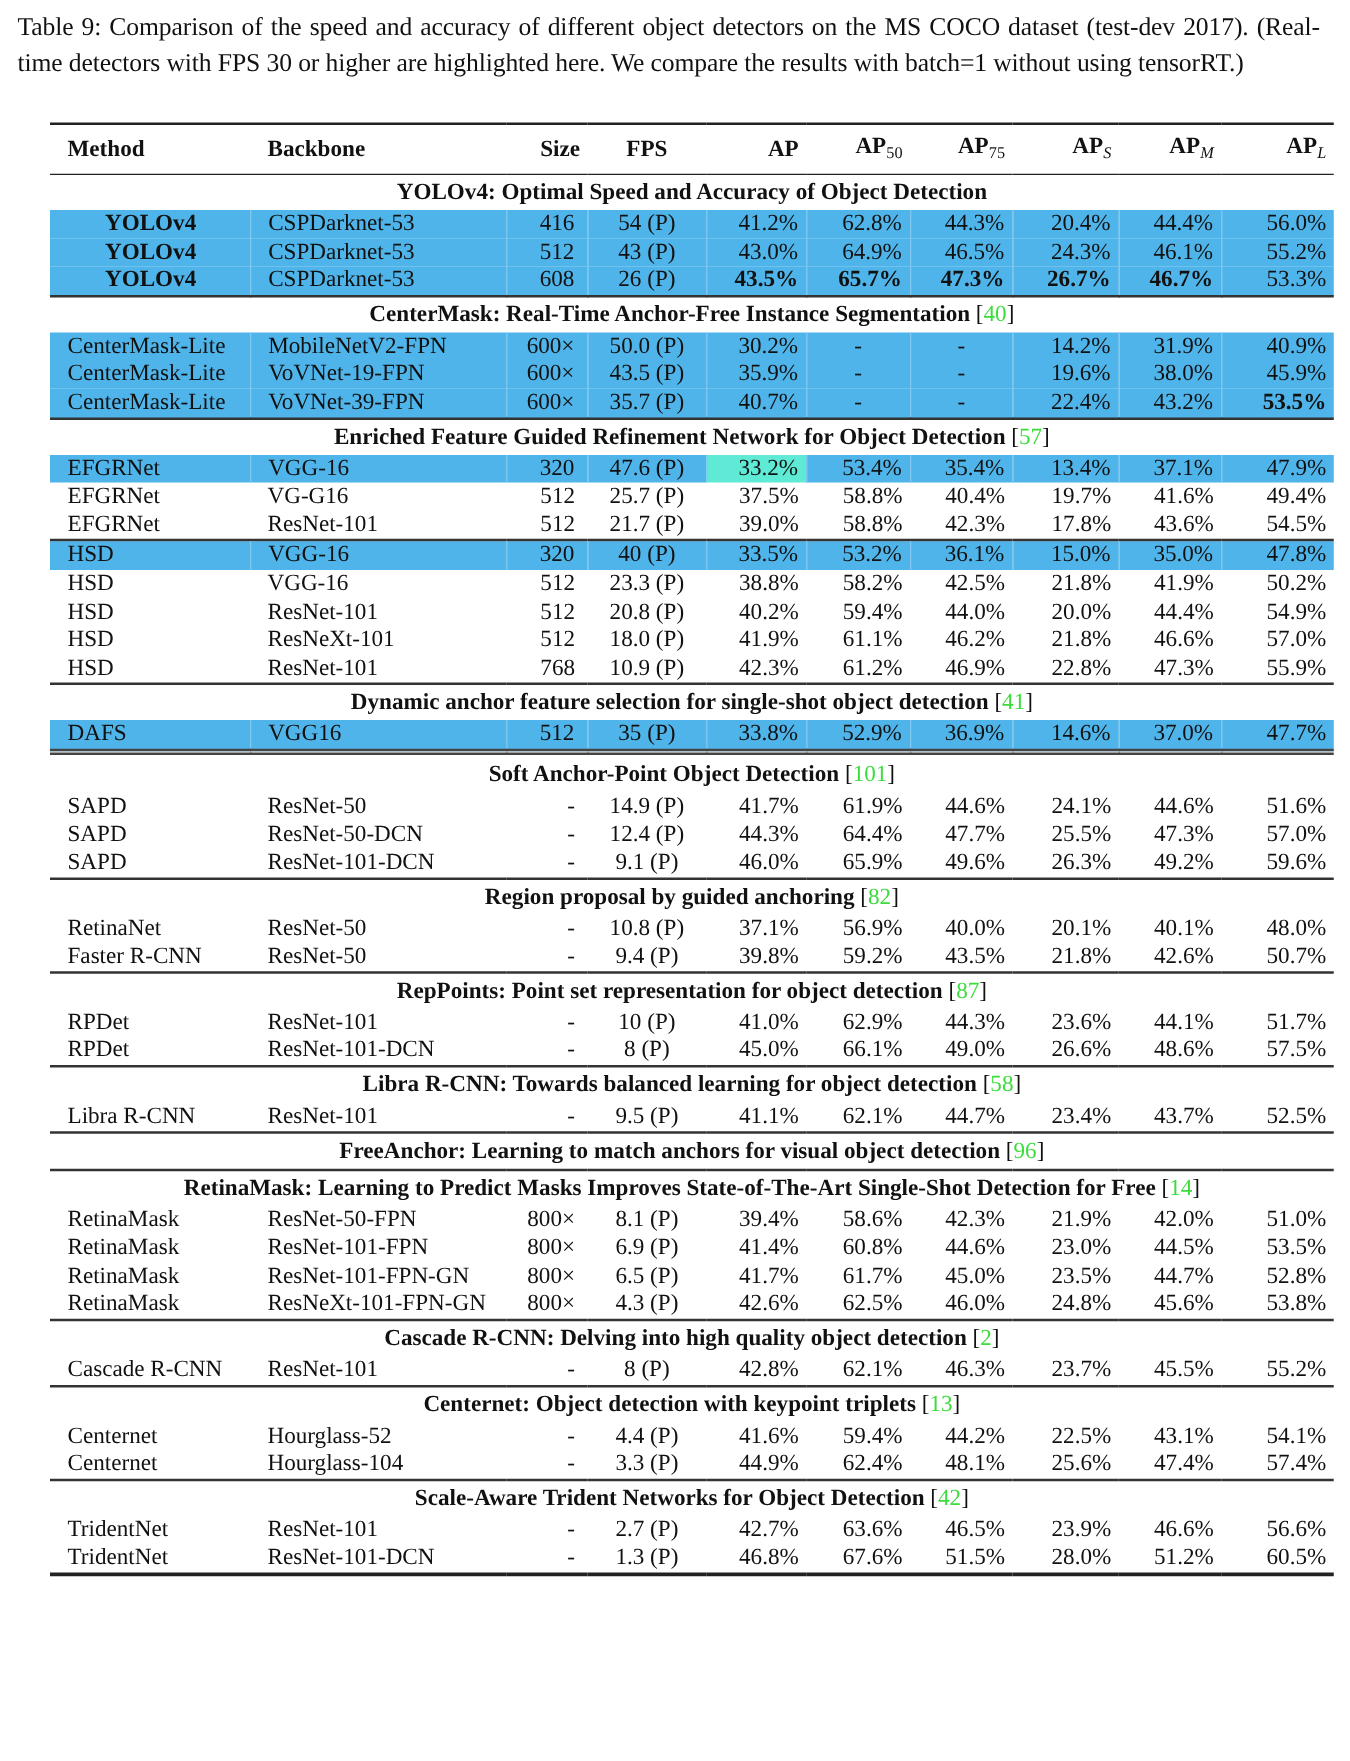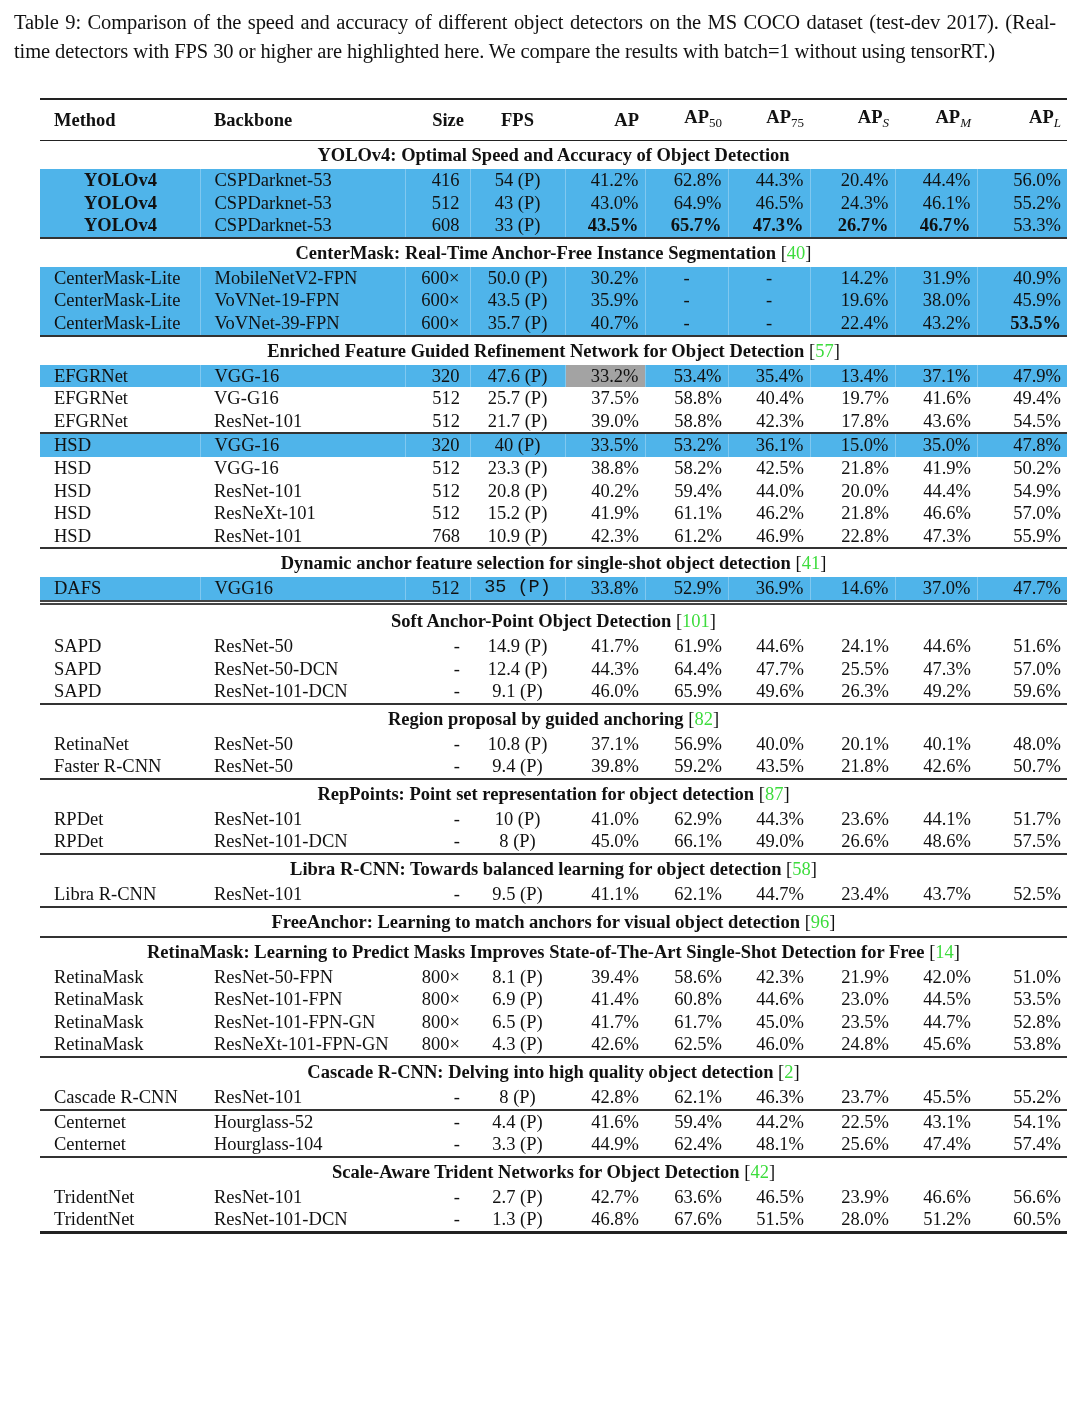--- a/index.html
+++ b/index.html
@@ -106,21 +106,21 @@
           <td class="num" style="background: rgb(79, 180, 234);">64.9%</td>
           <td class="num" style="background: rgb(79, 180, 234);">46.5%</td>
           <td class="num" style="background: rgb(79, 180, 234);">24.3%</td>
           <td class="num" style="background: rgb(79, 180, 234);">46.1%</td>
           <td class="num" style="background: rgb(79, 180, 234);">55.2%</td>
         </tr>
         <tr class="hl bold-method" style="--hl: #4fb4ea;">
           <td class="left" style="background: rgb(79, 180, 234);">YOLOv4</td>
           <td class="left" style="background: rgb(79, 180, 234);">CSPDarknet-53</td>
           <td class="size" style="background: rgb(79, 180, 234);">608</td>
-          <td class="fps" style="background: rgb(79, 180, 234);">33 (P)</td>
+          <td class="fps" style="background: rgb(79, 180, 234);">26 (P)</td>
           <td class="num b" style="background: rgb(79, 180, 234);">43.5%</td>
           <td class="num b" style="background: rgb(79, 180, 234);">65.7%</td>
           <td class="num b" style="background: rgb(79, 180, 234);">47.3%</td>
           <td class="num b" style="background: rgb(79, 180, 234); padding-left: 22px;">26.7%</td>
           <td class="num b" style="background: rgb(79, 180, 234);">46.7%</td>
           <td class="num" style="background: rgb(79, 180, 234);">53.3%</td>
         </tr>
         <tr class="group-sep">
           <td colspan="10"></td>
         </tr>
@@ -167,21 +167,21 @@
           <td colspan="10"></td>
         </tr>
         <tr class="group-title">
           <td colspan="10"><span>Enriched Feature Guided Refinement Network for Object Detection</span><span> <span class="ref" style="color: rgb(61, 220, 61);"><span style="color: rgb(17, 17, 17);">[</span><span>57</span><span style="color: rgb(17, 17, 17);">]</span></span></span></td>
         </tr>
         <tr class="hl " style="--hl: #4fb4ea;">
           <td class="left" style="background: rgb(79, 180, 234);">EFGRNet</td>
           <td class="left" style="background: rgb(79, 180, 234);">VGG-16</td>
           <td class="size" style="background: rgb(79, 180, 234);">320</td>
           <td class="fps" style="background: rgb(79, 180, 234);">47.6 (P)</td>
-          <td class="num" style="background: #a3a3a3; margin-left: 44px;">33.2%</td>
+          <td class="num" style="background: #5eead4; margin-left: 44px;">33.2%</td>
           <td class="num" style="background: rgb(79, 180, 234);">53.4%</td>
           <td class="num" style="background: rgb(79, 180, 234);">35.4%</td>
           <td class="num" style="background: rgb(79, 180, 234);">13.4%</td>
           <td class="num" style="background: rgb(79, 180, 234);">37.1%</td>
           <td class="num" style="background: rgb(79, 180, 234);">47.9%</td>
         </tr>
         <tr class="">
           <td class="left">EFGRNet</td>
           <td class="left">VG-G16</td>
           <td class="size">512</td>
@@ -241,21 +241,21 @@
           <td class="num">59.4%</td>
           <td class="num">44.0%</td>
           <td class="num">20.0%</td>
           <td class="num">44.4%</td>
           <td class="num">54.9%</td>
         </tr>
         <tr class="">
           <td class="left">HSD</td>
           <td class="left">ResNeXt-101</td>
           <td class="size">512</td>
-          <td class="fps">15.2 (P)</td>
+          <td class="fps">18.0 (P)</td>
           <td class="num">41.9%</td>
           <td class="num">61.1%</td>
           <td class="num">46.2%</td>
           <td class="num">21.8%</td>
           <td class="num">46.6%</td>
           <td class="num">57.0%</td>
         </tr>
         <tr class="">
           <td class="left">HSD</td>
           <td class="left">ResNet-101</td>
@@ -271,21 +271,21 @@
         <tr class="group-sep">
           <td colspan="10"></td>
         </tr>
         <tr class="group-title">
           <td colspan="10"><span>Dynamic anchor feature selection for single-shot object detection</span><span> <span class="ref" style="color: rgb(61, 220, 61);"><span style="color: rgb(17, 17, 17);">[</span><span>41</span><span style="color: rgb(17, 17, 17);">]</span></span></span></td>
         </tr>
         <tr class="hl " style="--hl: #4fb4ea;">
           <td class="left" style="background: rgb(79, 180, 234);">DAFS</td>
           <td class="left" style="background: rgb(79, 180, 234);">VGG16</td>
           <td class="size" style="background: rgb(79, 180, 234);">512</td>
-          <td class="fps" style="background: rgb(79, 180, 234); font-family: Liberation Mono, monospace;">35 (P)</td>
+          <td class="fps" style="background: rgb(79, 180, 234);">35 (P)</td>
           <td class="num" style="background: rgb(79, 180, 234);">33.8%</td>
           <td class="num" style="background: rgb(79, 180, 234);">52.9%</td>
           <td class="num" style="background: rgb(79, 180, 234);">36.9%</td>
           <td class="num" style="background: rgb(79, 180, 234);">14.6%</td>
           <td class="num" style="background: rgb(79, 180, 234);">37.0%</td>
           <td class="num" style="background: rgb(79, 180, 234);">47.7%</td>
         </tr>
         <tr class="group-sep double">
           <td colspan="10"></td>
         </tr>
@@ -480,20 +480,23 @@
           <td class="num">42.8%</td>
           <td class="num">62.1%</td>
           <td class="num">46.3%</td>
           <td class="num">23.7%</td>
           <td class="num">45.5%</td>
           <td class="num">55.2%</td>
         </tr>
         <tr class="group-sep">
           <td colspan="10"></td>
         </tr>
+        <tr class="group-title">
+          <td colspan="10"><span>Centernet: Object detection with keypoint triplets</span><span> <span class="ref" style="color: rgb(61, 220, 61);"><span style="color: rgb(17, 17, 17);">[</span><span>13</span><span style="color: rgb(17, 17, 17);">]</span></span></span></td>
+        </tr>
         <tr class="">
           <td class="left">Centernet</td>
           <td class="left">Hourglass-52</td>
           <td class="size">-</td>
           <td class="fps">4.4 (P)</td>
           <td class="num">41.6%</td>
           <td class="num">59.4%</td>
           <td class="num">44.2%</td>
           <td class="num">22.5%</td>
           <td class="num">43.1%</td>

